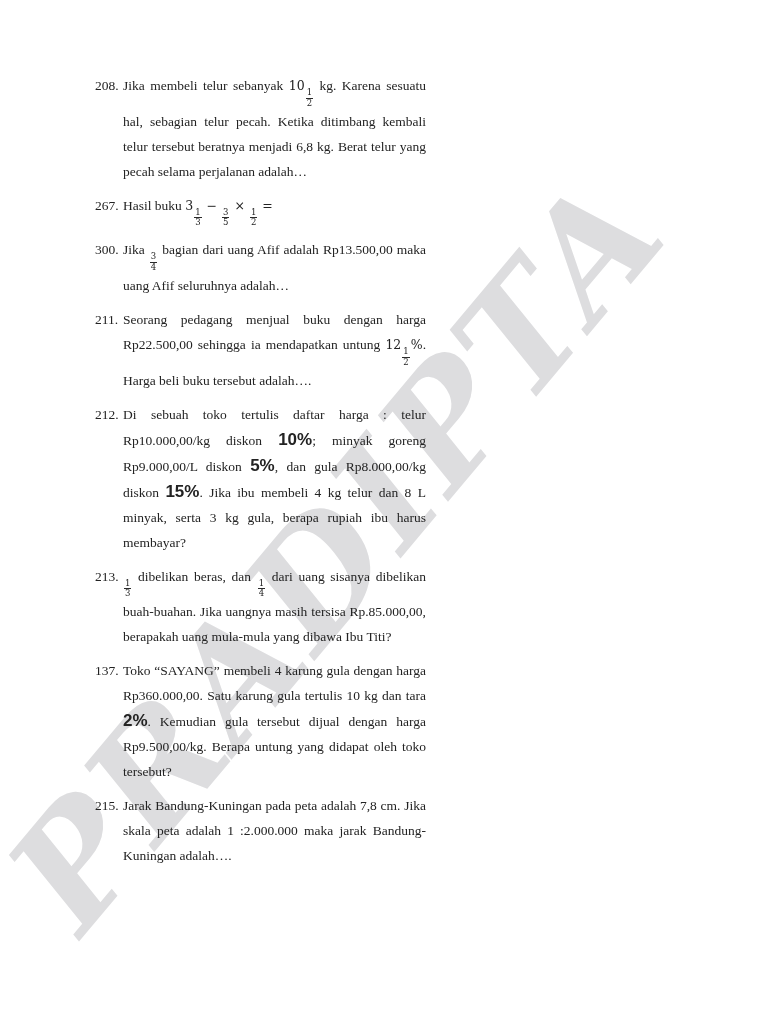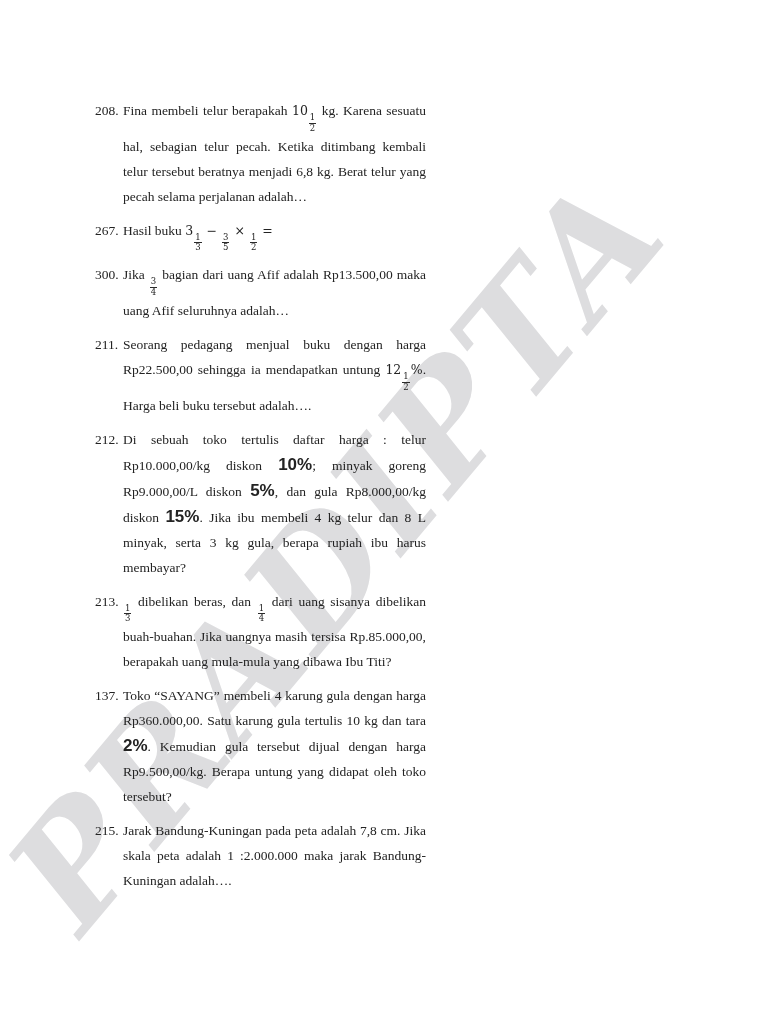--- a/index.html
+++ b/index.html
@@ -26,21 +26,21 @@
     color: #dddddf;
     text-align: center;
     line-height: 180px;
     z-index: 0;
     user-select: none;
     white-space: nowrap;
   }
   .content {
     position: absolute;
     left: 95px;
-    top: 98px;
+    top: 73px;
     width: 331px;
     z-index: 1;
   }
   .problem {
     position: relative;
     padding-left: 28px;
     text-align: justify;
     font-size: 13.5px;
     line-height: 25px;
     color: #232323;
@@ -76,21 +76,21 @@
   .frac .num { padding: 0 1px; }
 </style>
 </head>
 <body>
 
 <div class="page">
   <div class="watermark">
     <span>PRADIPTA</span>
   </div>
   <div class="content" id="problems">
-      <div class="problem"><span class="pnum">208.</span><span class="pbody"><span class="run-text">Fina membeli telur berapakah </span><span class="run-math">10<span class="frac">
+      <div class="problem"><span class="pnum">208.</span><span class="pbody"><span class="run-text">Jika membeli telur sebanyak </span><span class="run-math">10<span class="frac">
               <span class="num">1</span>
               <span class="den">2</span>
             </span></span><span class="run-text"> kg. Karena sesuatu hal, sebagian telur pecah. Ketika ditimbang kembali telur tersebut beratnya menjadi 6,8 kg. Berat telur yang pecah selama perjalanan adalah…</span></span></div>
       <div class="problem"><span class="pnum">267.</span><span class="pbody"><span class="run-text">Hasil buku </span><span class="run-math">3<span class="frac">
               <span class="num">1</span>
               <span class="den">3</span>
             </span></span><span class="run-math"> − </span><span class="run-math"><span class="frac">
               <span class="num">3</span>
               <span class="den">5</span>
             </span></span><span class="run-math"> × </span><span class="run-math"><span class="frac">

